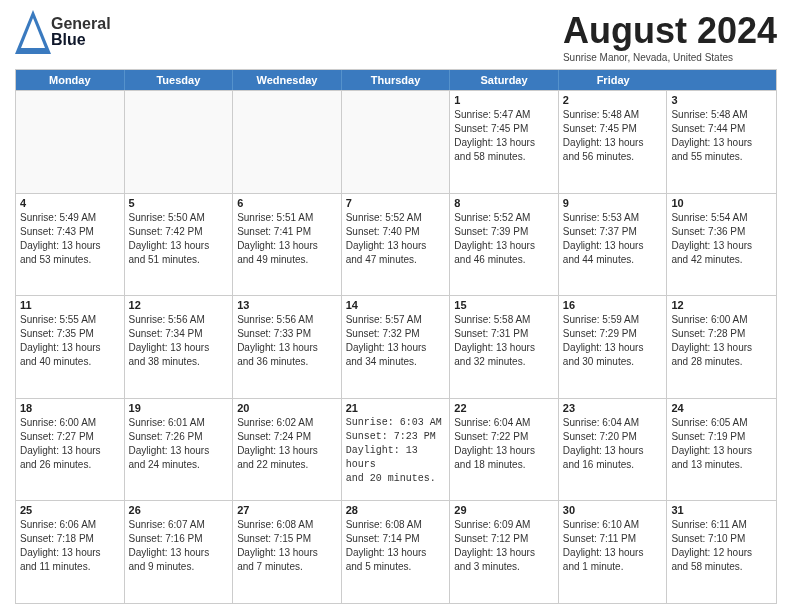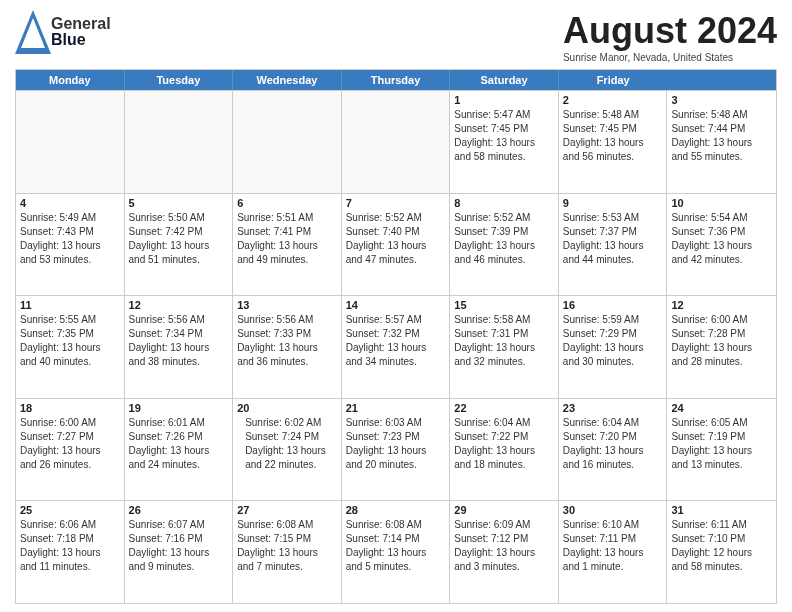--- a/index.html
+++ b/index.html
@@ -280,28 +280,28 @@
           </div>
           <div class="cal-cell">
             <div class="cell-date">19</div>
             <div class="cell-info" style="white-space: pre-line;">Sunrise: 6:01 AM
 Sunset: 7:26 PM
 Daylight: 13 hours
 and 24 minutes.</div>
           </div>
           <div class="cal-cell">
             <div class="cell-date">20</div>
-            <div class="cell-info" style="white-space: pre-line; margin-left: 8px;">Sunrise: 6:02 AM
+            <div class="cell-info" style="white-space: pre-line;">Sunrise: 6:02 AM
 Sunset: 7:24 PM
 Daylight: 13 hours
 and 22 minutes.</div>
           </div>
           <div class="cal-cell">
             <div class="cell-date">21</div>
-            <div class="cell-info" style="white-space: pre-line;">Sunrise: 6:03 AM
+            <div class="cell-info" style="white-space: pre-line; font-family: Liberation Mono, monospace;">Sunrise: 6:03 AM
 Sunset: 7:23 PM
 Daylight: 13 hours
 and 20 minutes.</div>
           </div>
           <div class="cal-cell">
             <div class="cell-date">22</div>
             <div class="cell-info" style="white-space: pre-line;">Sunrise: 6:04 AM
 Sunset: 7:22 PM
 Daylight: 13 hours
 and 18 minutes.</div>

